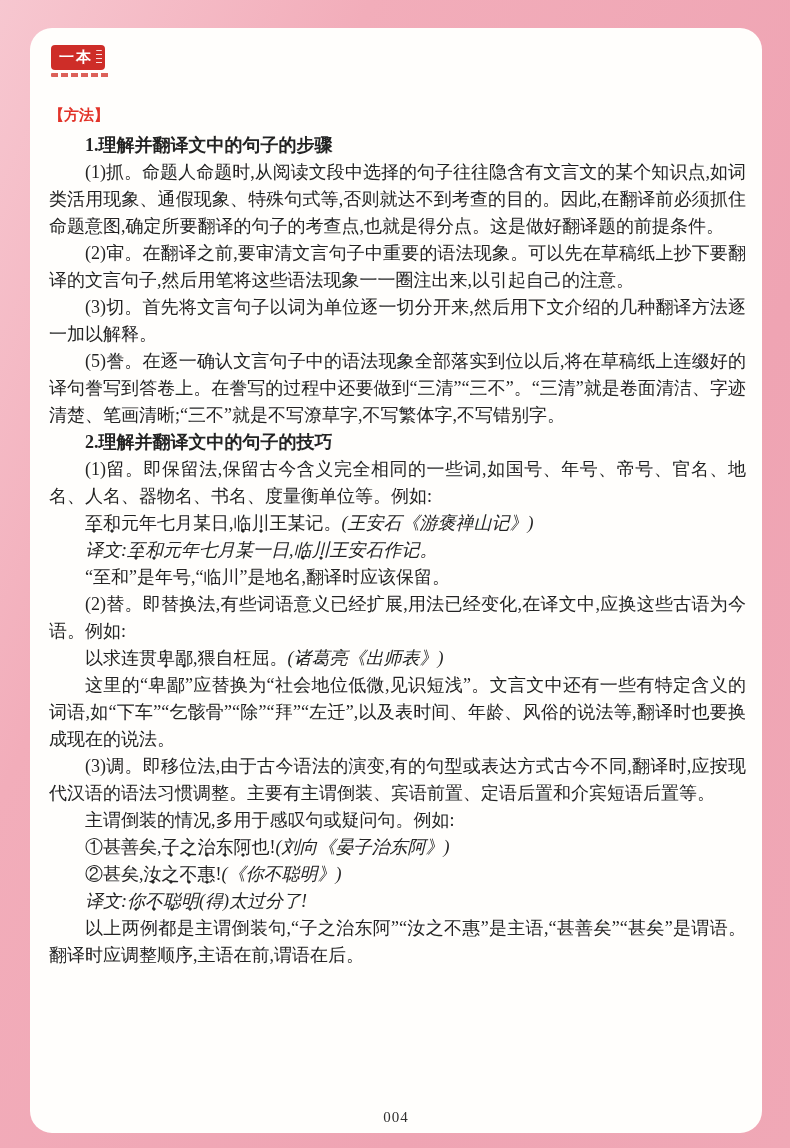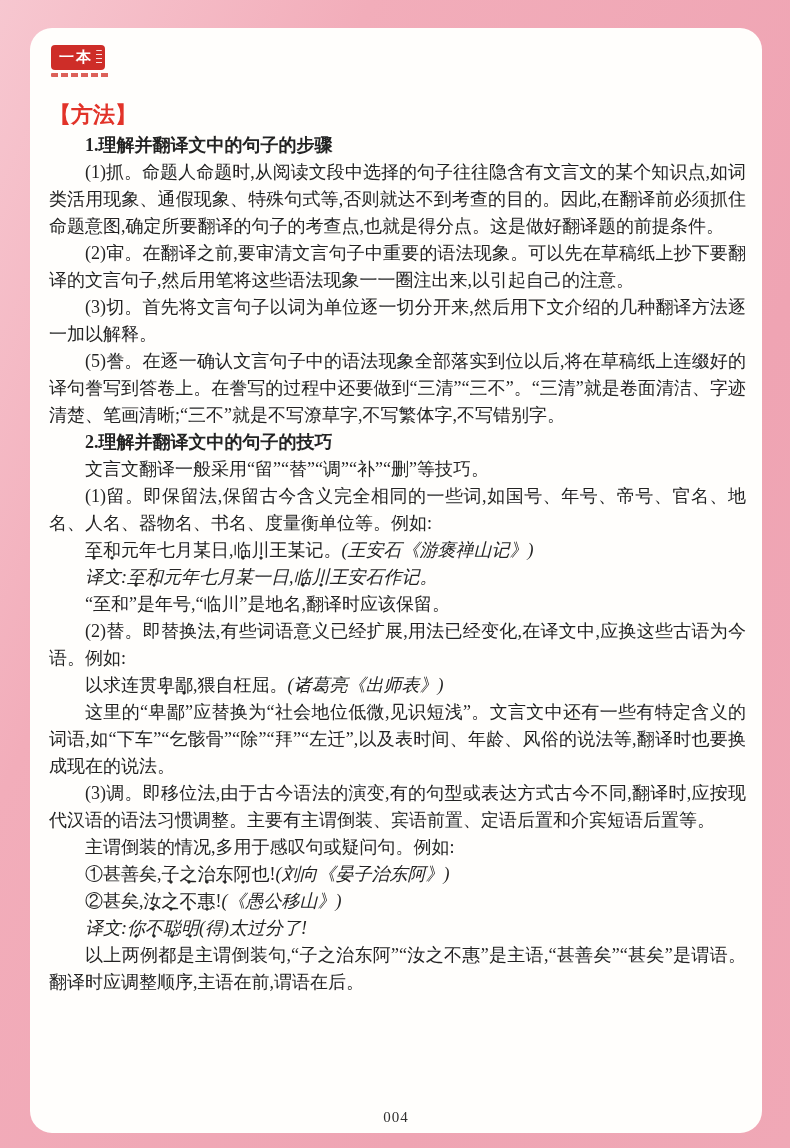--- a/index.html
+++ b/index.html
@@ -38,21 +38,21 @@
   }
   .logo-sub{
     width:58px;height:4px;margin-top:3px;
     background:repeating-linear-gradient(90deg,#d5453c 0 7px,rgba(0,0,0,0) 7px 10px);
     border-radius:1px;opacity:.85;
   }
   
   .section-label{
     margin:27px 0 6px 0;
     color:#e23329;
-    font-size:22px;font-weight:700;
+    font-size:15px;font-weight:700;
     line-height:22px;
   }
   
   #content p{
     margin:0;
     font-size:18px;line-height:27px;
     color:#232323;
     text-align:justify;
     text-indent:2em;
     letter-spacing:0;
@@ -89,31 +89,30 @@
 
     <div class="section-label">【方法】</div>
 
     <div id="content">
         <p class="bold"><span>1.理解并翻译文中的句子的步骤</span></p>
         <p><span>(1)抓。命题人命题时,从阅读文段中选择的句子往往隐含有文言文的某个知识点,如词类活用现象、通假现象、特殊句式等,否则就达不到考查的目的。因此,在翻译前必须抓住命题意图,确定所要翻译的句子的考查点,也就是得分点。这是做好翻译题的前提条件。</span></p>
         <p><span>(2)审。在翻译之前,要审清文言句子中重要的语法现象。可以先在草稿纸上抄下要翻译的文言句子,然后用笔将这些语法现象一一圈注出来,以引起自己的注意。</span></p>
         <p><span>(3)切。首先将文言句子以词为单位逐一切分开来,然后用下文介绍的几种翻译方法逐一加以解释。</span></p>
         <p><span>(5)誊。在逐一确认文言句子中的语法现象全部落实到位以后,将在草稿纸上连缀好的译句誊写到答卷上。在誊写的过程中还要做到“三清”“三不”。“三清”就是卷面清洁、字迹清楚、笔画清晰;“三不”就是不写潦草字,不写繁体字,不写错别字。</span></p>
         <p class="bold"><span>2.理解并翻译文中的句子的技巧</span></p>
-        <p><span>文言文翻译一般采用“留”“替”“调”“补”“删”等技巧。</span></p>
         <p><span>(1)留。即保留法,保留古今含义完全相同的一些词,如国号、年号、帝号、官名、地名、人名、器物名、书名、度量衡单位等。例如:</span></p>
         <p><span class="em">至和</span><span>元年七月某日,</span><span class="em">临川</span><span>王某记。</span><span class="kai">(王安石《游褒禅山记》)</span></p>
         <p><span class="kai">译文:</span><span class="kai em">至和</span><span class="kai">元年七月某一日,</span><span class="kai em">临川</span><span class="kai">王安石作记。</span></p>
         <p><span>“至和”是年号,“临川”是地名,翻译时应该保留。</span></p>
         <p><span>(2)替。即替换法,有些词语意义已经扩展,用法已经变化,在译文中,应换这些古语为今语。例如:</span></p>
         <p><span>以求连贯</span><span class="em">卑鄙</span><span>,猥自枉屈。</span><span class="kai">(诸葛亮《出师表》)</span></p>
         <p><span>这里的“卑鄙”应替换为“社会地位低微,见识短浅”。文言文中还有一些有特定含义的词语,如“下车”“乞骸骨”“除”“拜”“左迁”,以及表时间、年龄、风俗的说法等,翻译时也要换成现在的说法。</span></p>
         <p><span>(3)调。即移位法,由于古今语法的演变,有的句型或表达方式古今不同,翻译时,应按现代汉语的语法习惯调整。主要有主谓倒装、宾语前置、定语后置和介宾短语后置等。</span></p>
         <p><span>主谓倒装的情况,多用于感叹句或疑问句。例如:</span></p>
         <p><span>①甚善矣,</span><span class="em">子之治东阿</span><span>也!</span><span class="kai">(刘向《晏子治东阿》)</span></p>
-        <p><span>②甚矣,</span><span class="em">汝之不惠</span><span>!</span><span class="kai">(《愚公移山》)</span></p>
+        <p><span>②甚矣,</span><span class="em">汝之不惠</span><span>!</span><span class="kai">(《你不聪明》)</span></p>
         <p><span class="kai">译文:</span><span class="kai em">你不聪明</span><span class="kai">(得)太过分了!</span></p>
         <p><span>以上两例都是主谓倒装句,“子之治东阿”“汝之不惠”是主语,“甚善矣”“甚矣”是谓语。翻译时应调整顺序,主语在前,谓语在后。</span></p>
       </div>
 
     <div class="page-number">004</div>
   </div>
 </div>
 
 </body></html>

